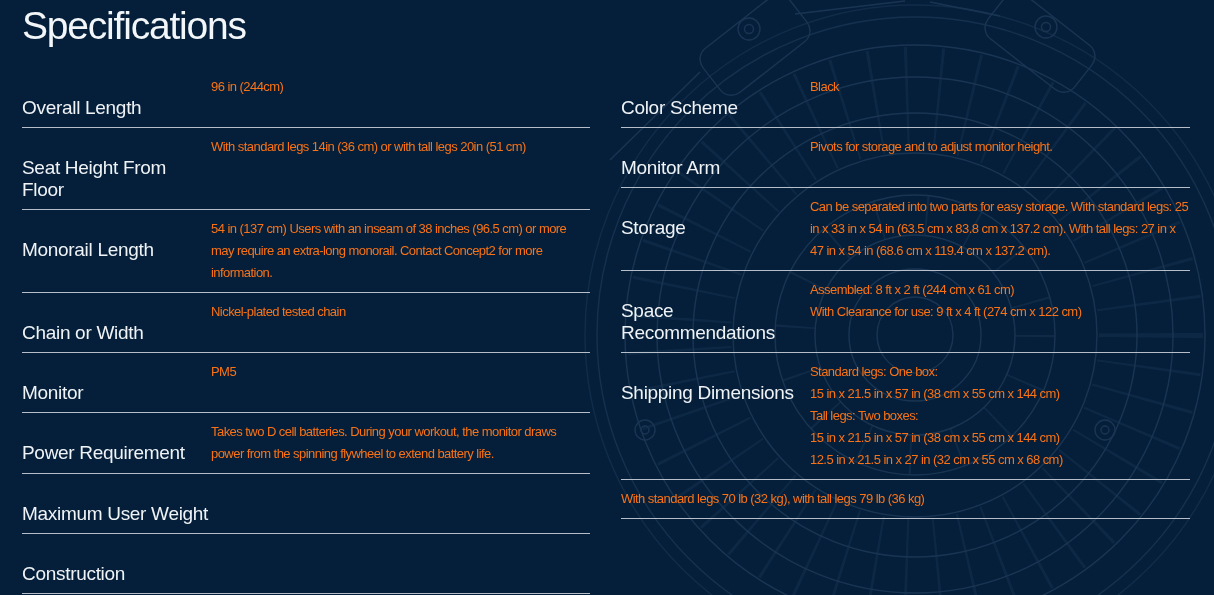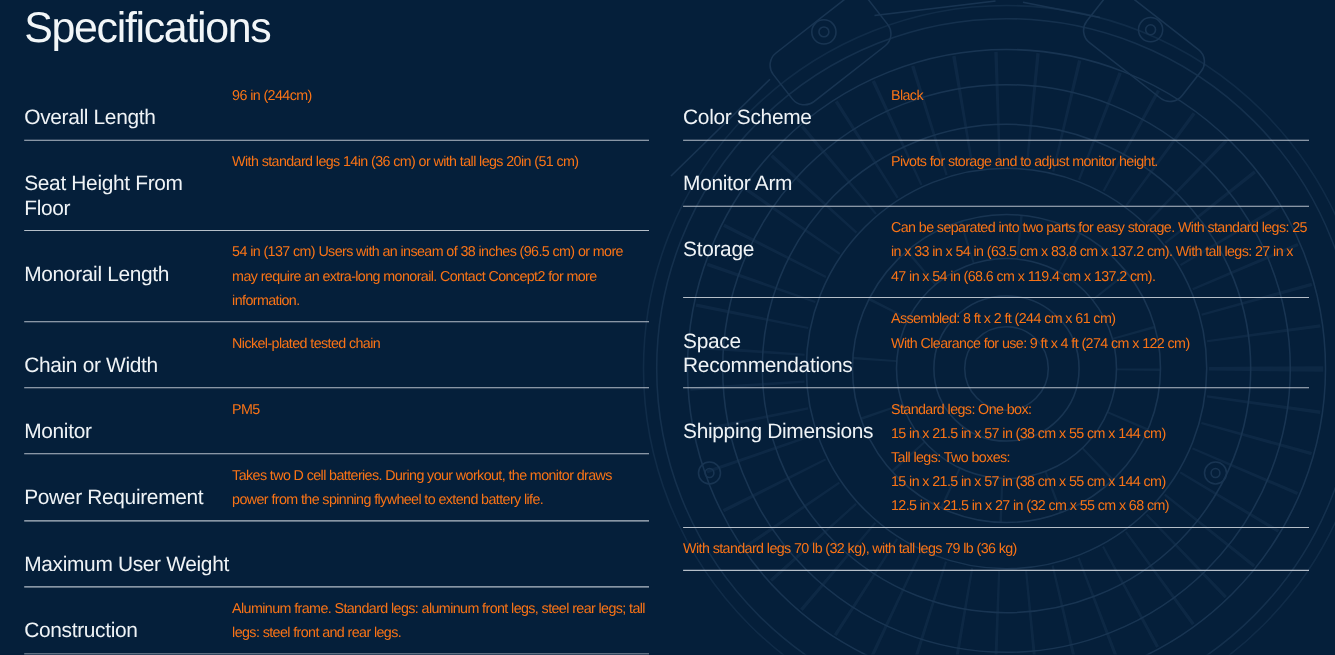--- a/index.html
+++ b/index.html
@@ -140,21 +140,20 @@
         </div>
         <div class="row">
           <div class="label">Power Requirement</div>
           <div class="value">Takes two D cell batteries. During your workout, the monitor draws power from the spinning flywheel to extend battery life.</div>
         </div>
         <div class="row">
           <div class="label">Maximum User Weight</div>
         </div>
         <div class="row">
           <div class="label">Construction</div>
-          <div class="value">Aluminum frame. Standard legs: aluminum front legs, steel rear legs; tall legs: steel front and rear legs.</div>
         </div>
       </div>
 
       <div class="spec-table">
         <div class="row">
           <div class="label">Color Scheme</div>
           <div class="value">Black</div>
         </div>
         <div class="row">
           <div class="label">Monitor Arm</div>

